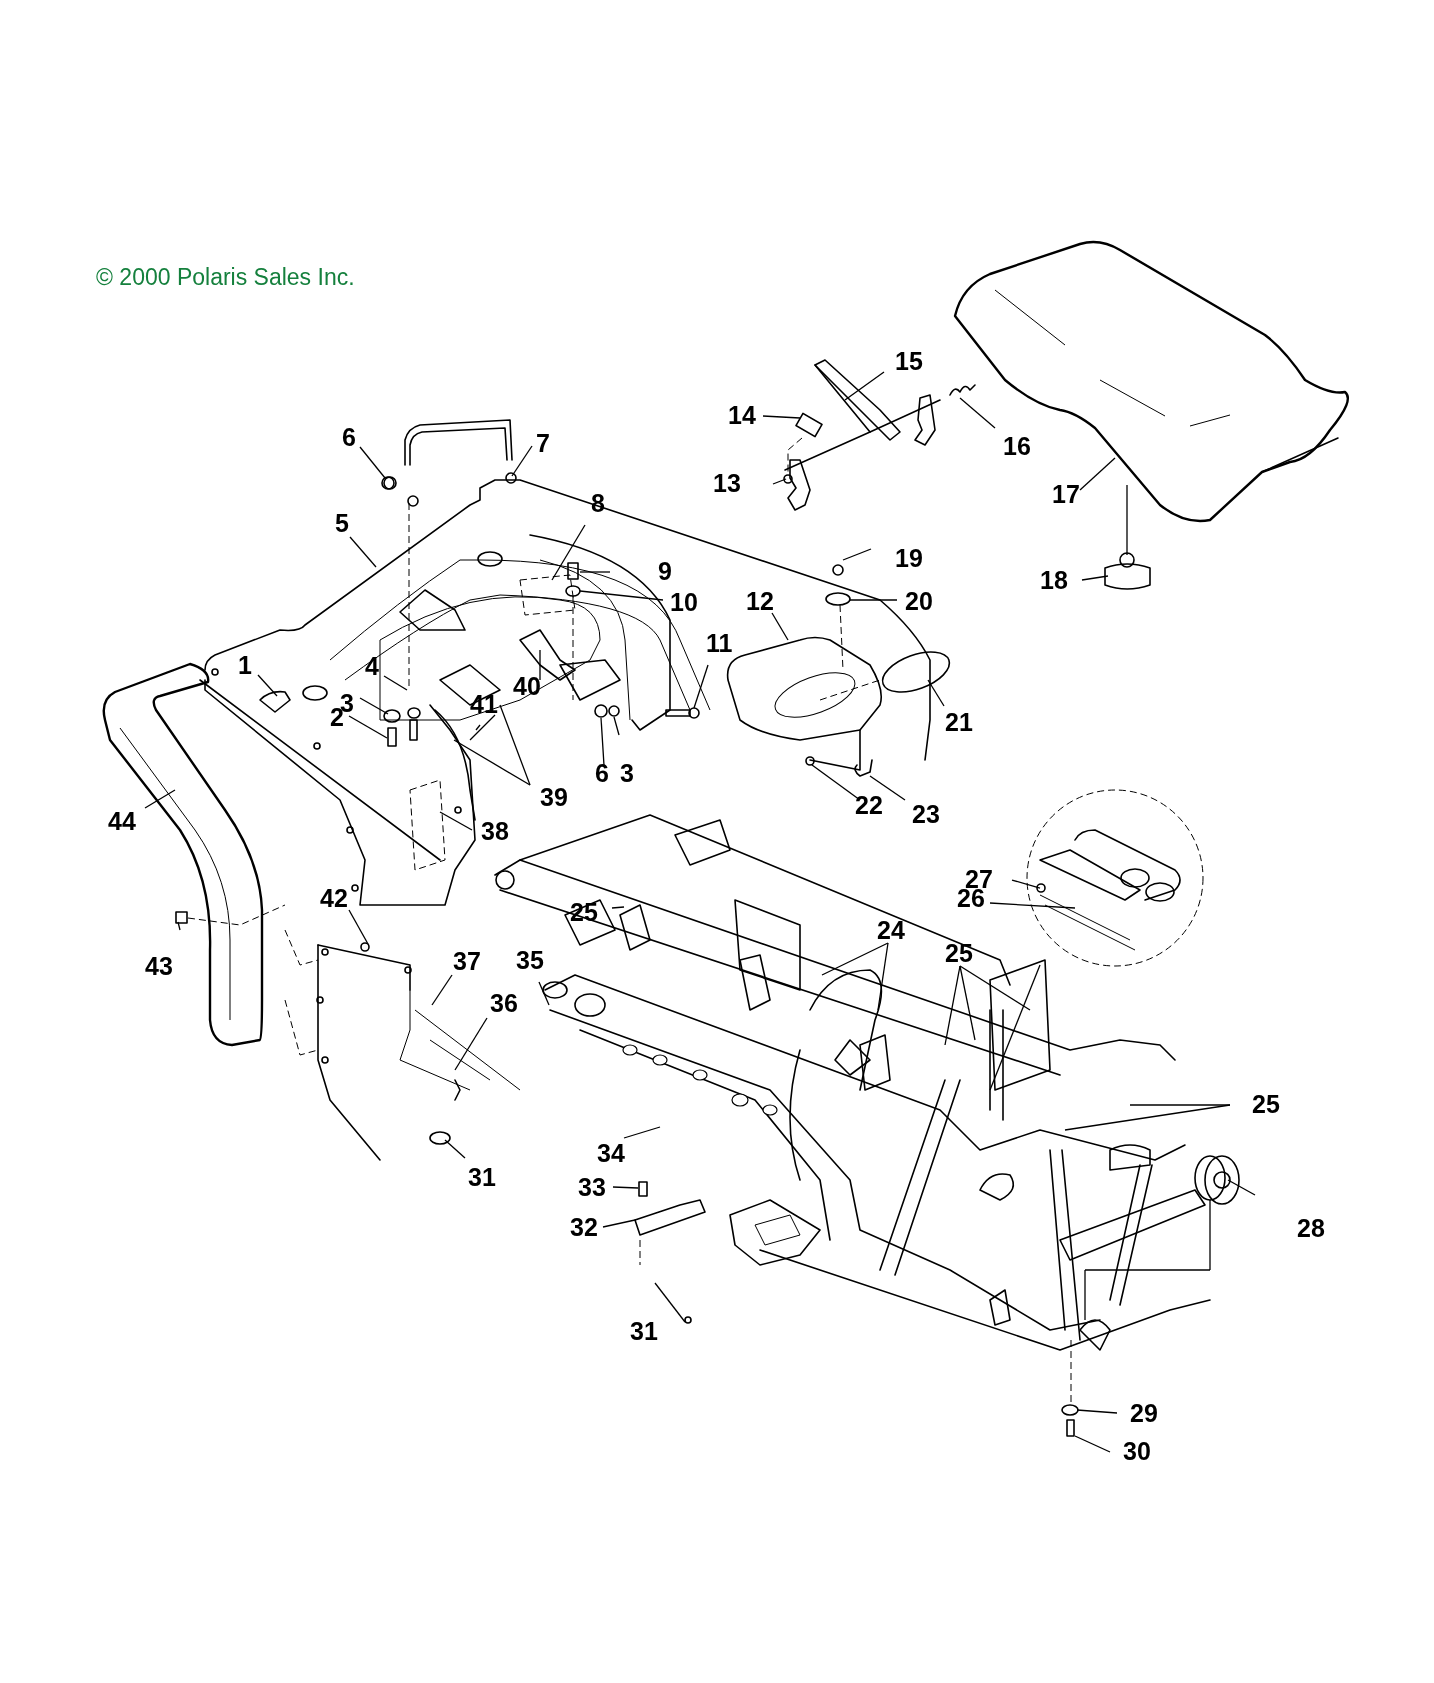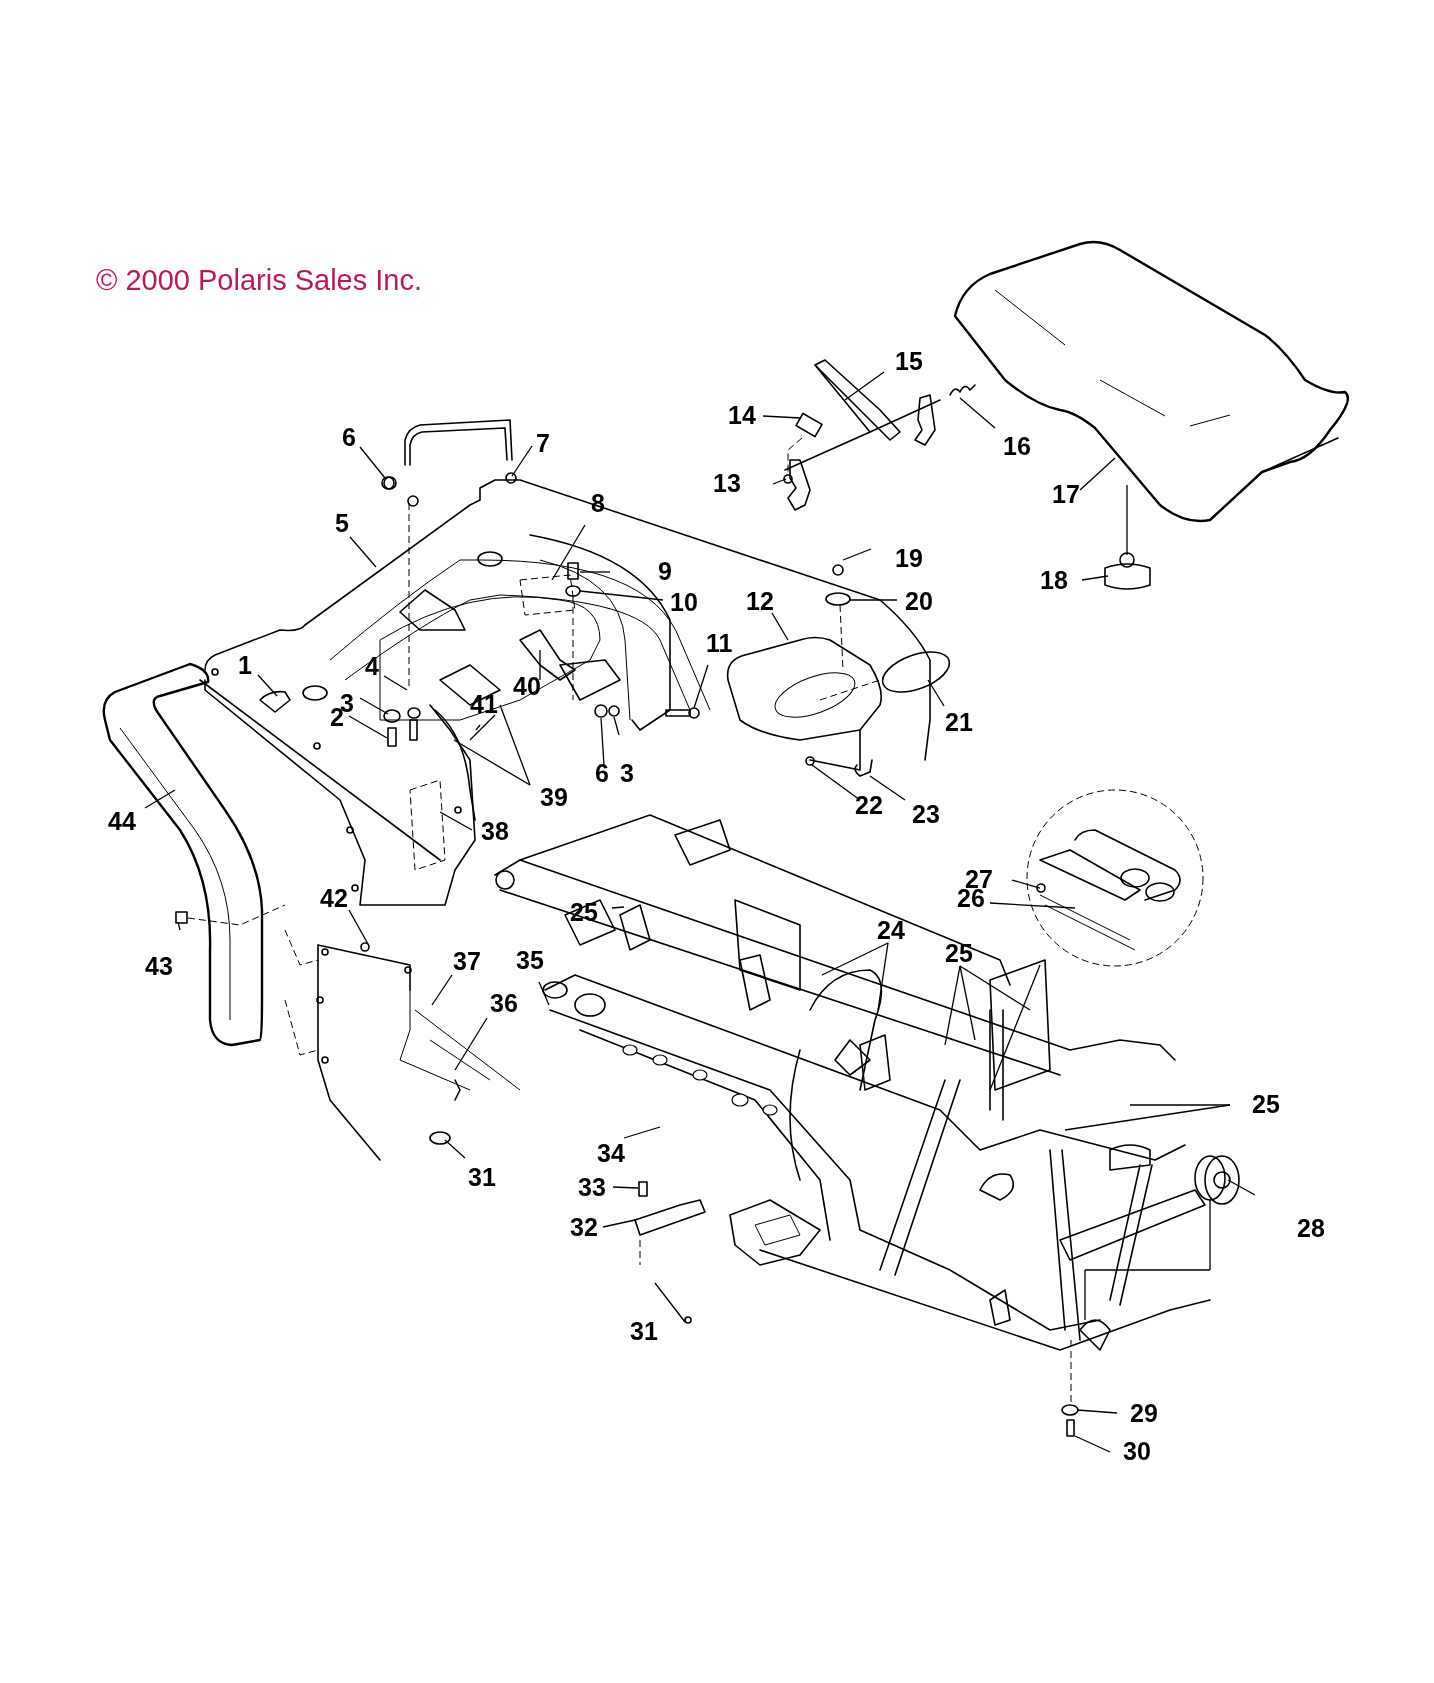--- a/index.html
+++ b/index.html
@@ -1,18 +1,18 @@
 <!DOCTYPE html>
 <html><head>
 <meta charset="utf-8">
 <style>
   html, body { margin: 0; padding: 0; background: #ffffff; }
   body { width: 1434px; height: 1683px; position: relative; overflow: hidden; font-family: "Liberation Sans", sans-serif; }
   #drawing { position: absolute; left: 0; top: 0; width: 1434px; height: 1683px; }
-  .copyright { position: absolute; left: 96px; top: 264px; font-size: 29px; color: #be185d; font-family: "Liberation Sans", sans-serif; }
+  .copyright { position: absolute; left: 96px; top: 264px; font-size: 23px; color: #15803d; font-family: "Liberation Sans", sans-serif; }
   .callout { font-family: "Liberation Sans", sans-serif; font-weight: bold; font-size: 25px; fill: #000; }
   .part { fill: none; stroke: #000; stroke-width: 1.6; stroke-linejoin: round; stroke-linecap: round; }
   .part-thick { fill: none; stroke: #000; stroke-width: 2.4; stroke-linejoin: round; stroke-linecap: round; }
   .thin { fill: none; stroke: #000; stroke-width: 1; }
   .dash { fill: none; stroke: #000; stroke-width: 1; stroke-dasharray: 7 4; }
   .leader { stroke: #000; stroke-width: 1.3; fill: none; }
   .hole { fill: #fff; stroke: #000; stroke-width: 1.2; }
 </style>
 </head>
 <body>

